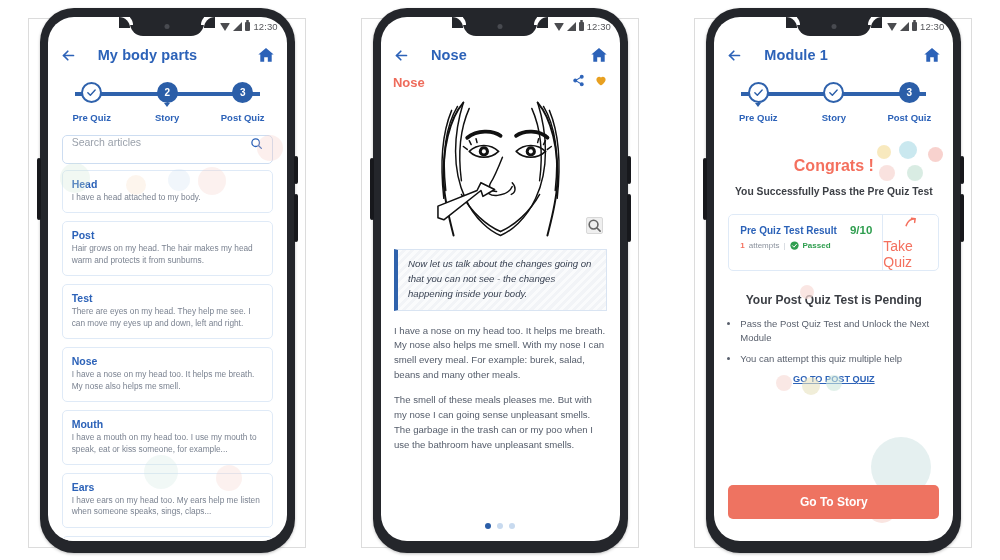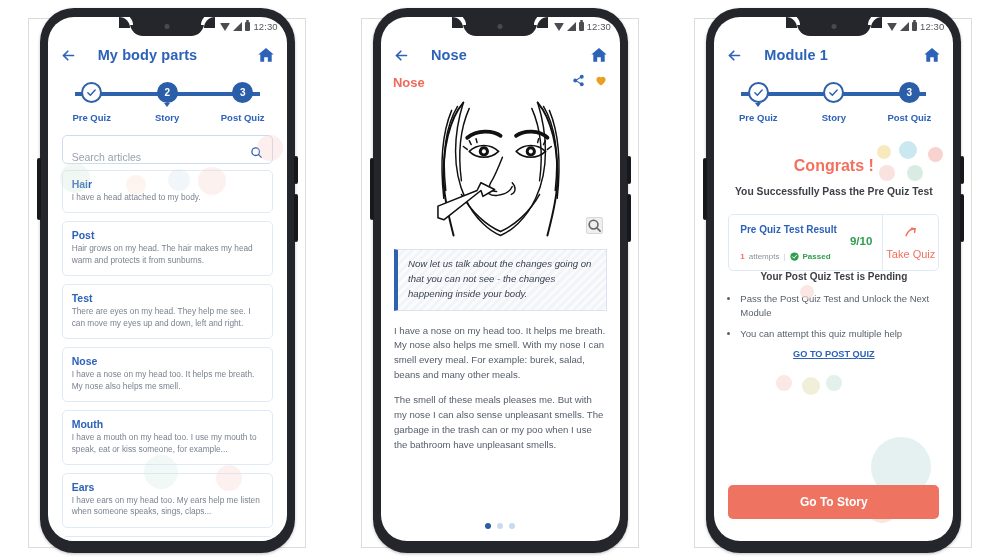--- a/index.html
+++ b/index.html
@@ -84,21 +84,21 @@
   }
   .circ.done { background: #fff; border: 2px solid #2f62ac; }
   .circ.num  { background: #2b5ea8; }
   .circ.done svg { width: 11px; height: 11px; }
   .step-label { margin-top: 9px; font-size: 9.5px; font-weight: 700; color: #2c62b8; white-space: nowrap; }
   .caret { position: absolute; top: 21px; width: 0; height: 0; border-left: 3px solid transparent; border-right: 3px solid transparent; border-top: 4px solid #2b5ea8; }
 
   
   .search-wrap { padding: 8px 14px 6px 14px; }
   .search-box {
-    display: flex; align-items: flex-end; gap: 6px;
+    display: flex; align-items: flex-start; gap: 6px;
     border: 1px solid #cdddf1; border-radius: 5px; height: 29px; padding: 0 9px; background: #fff;
   }
   .search-input { flex: 1; border: 0; outline: none; font-size: 10.5px; color: #2b2b2b; font-family: inherit; background: transparent; }
   .search-input::placeholder { color: #9aa1ab; }
 
   
   .list { padding: 0 14px; overflow: hidden; }
   .card {
     border: 1px solid #dfeaf7; border-radius: 5px; background: #fff;
     padding: 7px 9px 9px 9px; margin-bottom: 8px;
@@ -133,34 +133,34 @@
   .dot.on { background: #2b5ea8; }
 
   
   .congrats { text-align: center; margin-top: 30px; font-size: 16px; font-weight: 700; color: #f4705e; }
   .pass-line { text-align: center; margin-top: 11px; font-size: 10.3px; font-weight: 700; color: #3c3f45; padding: 0 10px; }
   .result-card {
     margin: 17px 14px 0 14px; border: 1px solid #dfeaf7; border-radius: 5px;
     display: flex; background: #fff; overflow: hidden;
   }
   .rc-left { flex: 1; padding: 9px 10px 9px 11px; }
-  .rc-row1 { display: flex; align-items: baseline; flex-direction: column; }
+  .rc-row1 { display: flex; align-items: baseline; }
   .rc-name { font-size: 10px; font-weight: 700; color: #2c62b8; }
   .rc-score { margin-left: auto; font-size: 11.5px; font-weight: 700; color: #2f9e4f; }
   .rc-row2 { margin-top: 5px; display: flex; align-items: center; gap: 4px; font-size: 8px; }
   .rc-att-n { color: #f4705e; font-weight: 700; }
   .rc-att { color: #8b929d; }
   .rc-sep { color: #c9ced6; }
   .rc-passed { color: #2f9e4f; font-weight: 700; }
   .rc-right {
     width: 56px; border-left: 1px solid #dfeaf7; display: flex; flex-direction: column;
     align-items: center; justify-content: center; gap: 4px; cursor: pointer;
   }
-  .rc-take { font-size: 11px; color: #f4705e; }
-  .pending-title { text-align: center; font-size: 10px; font-weight: 700; color: #3c3f45; }
+  .rc-take { font-size: 14px; color: #f4705e; }
+  .pending-title { text-align: center; margin-top: 22px; font-size: 12px; font-weight: 700; color: #3c3f45; }
   .bullets { margin: 10px 18px 0 26px; }
   .bullets li { font-size: 9.5px; line-height: 1.45; color: #585f6c; margin-bottom: 7px; }
   .goto-link { display: block; text-align: center; margin-top: 9px; font-size: 9.2px; font-weight: 700; color: #2c62b8; text-decoration: underline; cursor: pointer; }
   .cta {
     position: absolute; left: 14px; right: 14px; bottom: 22px; height: 34px;
     background: #ee7361; border-radius: 5px; color: #fff; font-size: 12px; font-weight: 700;
     display: flex; align-items: center; justify-content: center; cursor: pointer; border: 0; font-family: inherit;
   }
   ul { list-style: disc; }
 </style>
@@ -243,21 +243,21 @@
         <div class="blob" style="width:26px;height:26px;background:#f6c9c4;right:4px;top:118px;"></div>
         <div class="blob" style="width:30px;height:30px;background:#cfe7d6;left:12px;top:146px;"></div>
         <div class="blob" style="width:22px;height:22px;background:#cfe0f2;left:120px;top:152px;"></div>
         <div class="blob" style="width:20px;height:20px;background:#f7dfc4;left:78px;top:158px;"></div>
         <div class="blob" style="width:28px;height:28px;background:#f6cfc9;left:150px;top:150px;"></div>
         <div class="blob" style="width:34px;height:34px;background:#cfe7e2;left:96px;top:438px;"></div>
         <div class="blob" style="width:26px;height:26px;background:#f6cfc9;left:168px;top:448px;"></div>
 
         <div class="list" id="p1-list">
             <div class="card">
-              <div class="card-title">Hair</div>
+              <div class="card-title">Head</div>
               <div class="card-desc">I have a head attached to my body.</div>
             </div>
             <div class="card">
               <div class="card-title">Post</div>
               <div class="card-desc">Hair grows on my head. The hair makes my head warm and protects it from sunburns.</div>
             </div>
             <div class="card">
               <div class="card-title">Test</div>
               <div class="card-desc">There are eyes on my head. They help me see. I can move my eyes up and down, left and right.</div>
             </div>
@@ -381,21 +381,21 @@
 
         <div class="quote">
           <p>Now let us talk about the changes going on that you can not see - the changes happening inside your body.</p>
         </div>
 
         <div class="body-text" id="p2-body">
             <p>I have a nose on my head too.
 It helps me breath. My nose also helps me smell.
 With my nose I can smell every meal. For example: burek, salad, beans and many other meals.</p>
             <p>The smell of these meals pleases me.
-But with my nose I can also sense unpleasant smells. The garbage in the trash can or my poo when I use the bathroom have unpleasant smells.</p>
+But with my nose I can going sense unpleasant smells. The garbage in the trash can or my poo when I use the bathroom have unpleasant smells.</p>
           </div>
 
         <div class="dots" id="p2-dots">
             <span class="dot on"></span>
             <span class="dot"></span>
             <span class="dot"></span>
           </div>
       </div>
     </div>
   </div>

